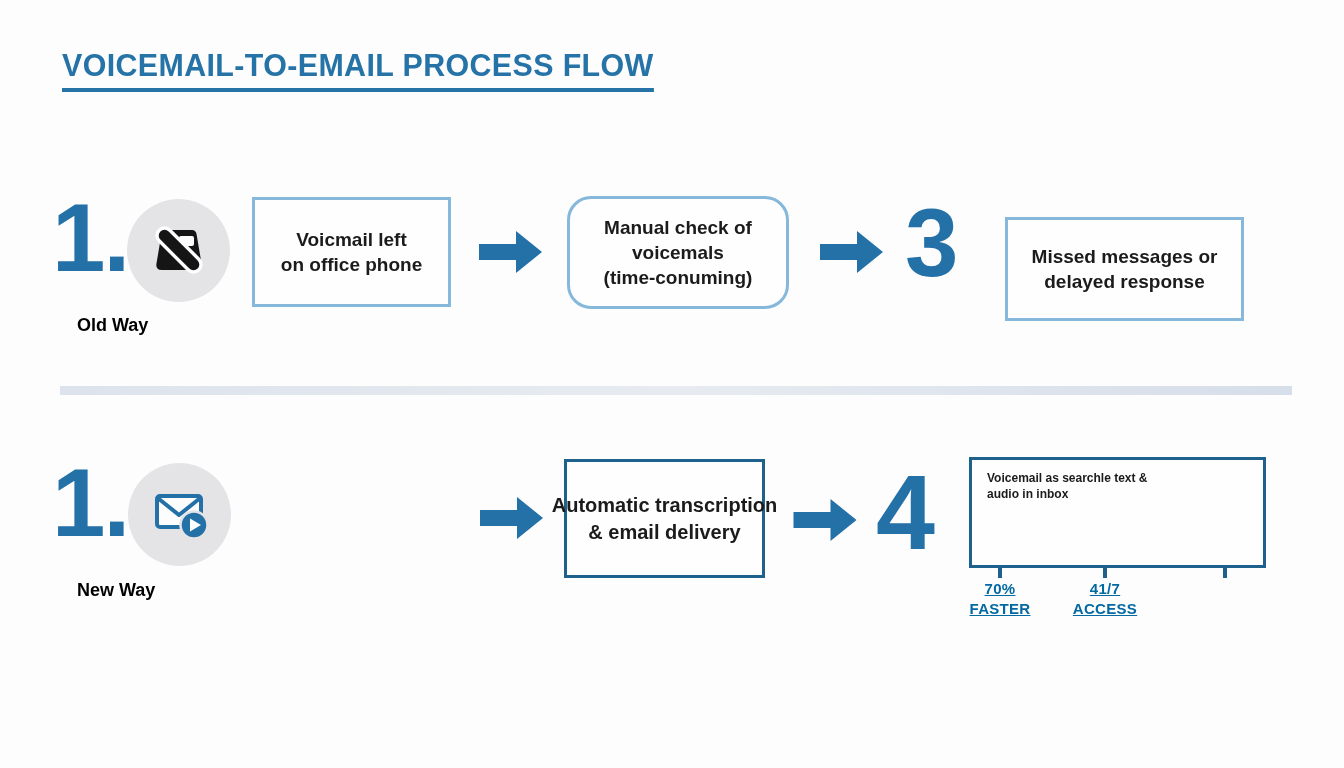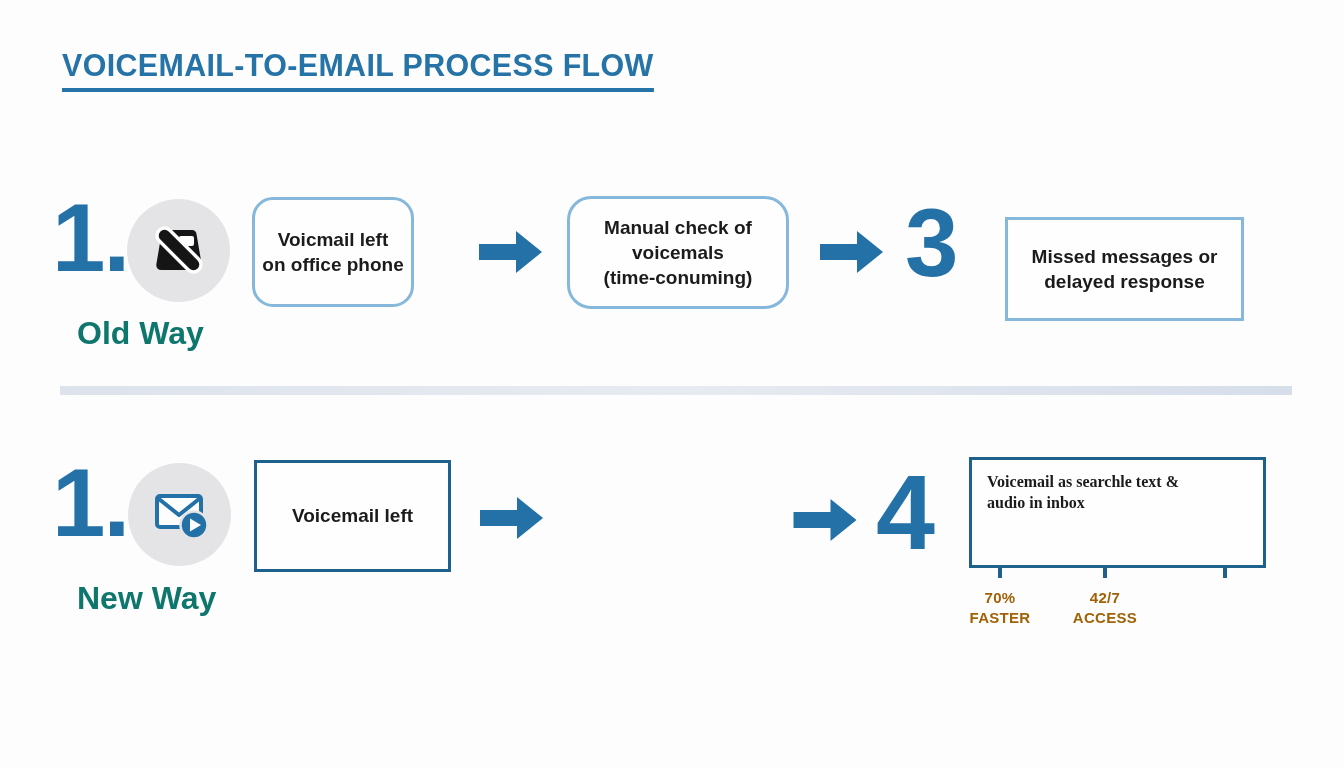--- a/index.html
+++ b/index.html
@@ -31,35 +31,35 @@
   }
   .box.light{border:3px solid #85b8da;}
   .box.dark{border:3px solid #1f618d;}
   .box-text{white-space:pre-line;}
   .box-text.nowrap{white-space:pre;}
   .box.top-left{align-items:flex-start; justify-content:flex-start; text-align:left; padding:11px 15px;}
 
   .arrow{position:absolute;}
 
   .way-label{
-    position:absolute; font-size:32px; font-weight:bold; color:#0f766e;
+    position:absolute; font-size:18px; font-weight:bold; color:#000000;
   }
 
   .divider{
     position:absolute; left:60px; top:386px; width:1232px; height:9px;
     background:linear-gradient(90deg,#dde3ec 0%, #e7ebf1 50%, #d6deea 100%);
   }
 
   .stat{
     position:absolute; top:567px; text-align:center;
   }
   .stat .tick{width:4px; height:11px; background:#1f618d; margin:0 auto;}
   .stat .stat-label{
-    margin-top:10px; font-size:15px; font-weight:bold; color:#a16207;
-    line-height:1.3; white-space:pre-line; letter-spacing:0.3px;
+    margin-top:1px; font-size:15px; font-weight:bold; color:#0369a1;
+    line-height:1.3; white-space:pre-line; letter-spacing:0.3px;text-decoration:underline;
   }
 </style>
 </head>
 <body>
 
 <div id="canvas">
 
   <div class="title">VOICEMAIL-TO-EMAIL PROCESS FLOW</div>
 
   <div class="big-number" style="left:52px; top:194px;">1.</div>
@@ -69,21 +69,21 @@
       <svg width="64" height="64" viewBox="0 0 64 64">
         <path d="M19 13 L45 13 Q49 13 49.6 17.5 L54.6 47 Q55.4 53 49.4 53 L14.6 53 Q8.6 53 9.4 47 L14.4 17.5 Q15 13 19 13 Z" fill="#151515"></path>
         <rect x="32" y="19" width="15" height="10" rx="2" fill="#fdfdfd"></rect>
         <g transform="rotate(45 32 33)">
           <rect x="4" y="25.5" width="56" height="15" rx="7.5" fill="#151515" stroke="#fdfdfd" stroke-width="3.4"></rect>
         </g>
       </svg>
     </span>
   </div>
 
-  <div class="box light" style="left:252px; top:197px; width:162px; height:110px;border-radius:21px;">
+  <div class="box light" style="left:252px; top:197px; width:199px; height:110px;">
     <span class="box-text">Voicmail left
 on office phone</span>
   </div>
 
   <div class="arrow" style="left:479px; top:231px;">
     <svg width="63" height="42" viewBox="0 0 63 42">
         <path d="M0 13 H37 V0 L63 21 L37 42 V29 H0 Z" fill="#2471a8"></path>
       </svg>
   </div>
 
@@ -116,53 +116,54 @@
     <span>
       <svg width="66" height="66" viewBox="0 0 66 66">
         <rect x="10" y="16" width="44" height="31" rx="3" fill="#fdfdfd" stroke="#2471a8" stroke-width="4"></rect>
         <path d="M12 19 L32 35 L52 19" fill="none" stroke="#2471a8" stroke-width="4" stroke-linecap="round" stroke-linejoin="round"></path>
         <circle cx="47" cy="45" r="13.5" fill="#2471a8" stroke="#e4e4e6" stroke-width="2.5"></circle>
         <path d="M43 38.5 L54 45 L43 51.5 Z" fill="#fdfdfd"></path>
       </svg>
     </span>
   </div>
 
-  <div class="box dark" style="left:254px; top:460px; width:197px; height:112px;">
-    <span class="box-text">Voicemail left</span>
-  </div>
 
   <div class="arrow" style="left:478px; top:497px;">
     <svg width="67" height="42" viewBox="0 0 63 42">
         <path d="M0 13 H37 V0 L63 21 L37 42 V29 H0 Z" fill="#2471a8"></path>
       </svg>
   </div>
 
+  <div class="box dark" style="left:564px; top:459px; width:201px; height:119px; font-size:20px;">
+    <span class="box-text nowrap">Automatic transcription
+&amp; email delivery</span>
+  </div>
 
   <div class="arrow" style="left:791px; top:499px;">
     <svg width="68" height="42" viewBox="0 0 63 42">
         <path d="M0 13 H37 V0 L63 21 L37 42 V29 H0 Z" fill="#2471a8"></path>
       </svg>
   </div>
 
   <div class="big-number" style="left:876px; top:464px; font-size:106px;">4</div>
 
-  <div class="box dark top-left" style="left:969px; top:457px; width:297px; height:111px; font-size:16px;font-family:Liberation Serif, serif;">
+  <div class="box dark top-left" style="left:969px; top:457px; width:297px; height:111px; font-size:12px;">
     <span class="box-text">Voicemail as searchle text &amp;
 audio in inbox</span>
   </div>
 
   <div class="way-label" style="left:77px; top:580px;">New Way</div>
 
   <div class="stat" style="left:948px; width:104px;">
     <div class="tick"></div>
     <div class="stat-label">70%
 FASTER</div>
   </div>
   <div class="stat" style="left:1053px; width:104px;">
     <div class="tick"></div>
-    <div class="stat-label">42/7
+    <div class="stat-label">41/7
 ACCESS</div>
   </div>
   <div class="stat" style="left:1158px; width:134px;">
     <div class="tick"></div>
   </div>
 
 </div>
 
 </body></html>

